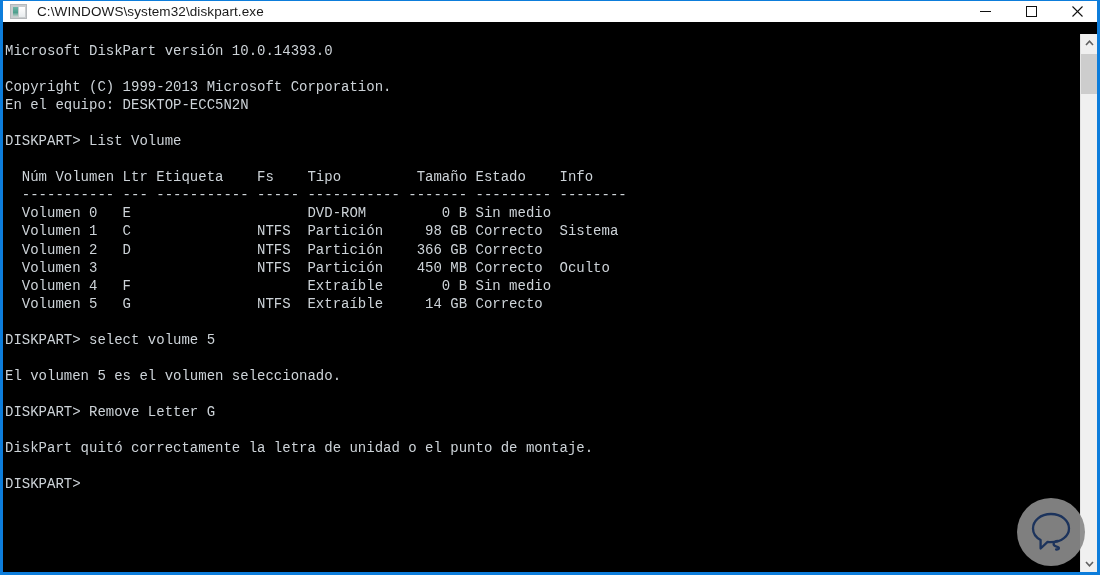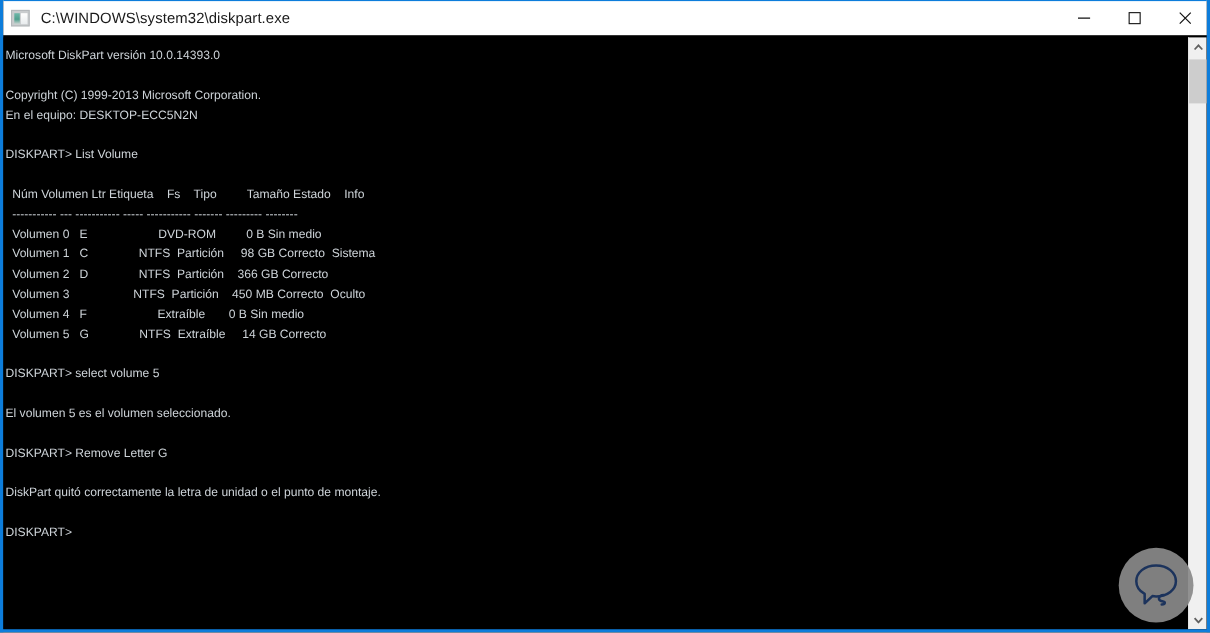--- a/index.html
+++ b/index.html
@@ -18,21 +18,21 @@
     border: 3px solid #0d7ddb;
     border-top: none;
     background: #000000;
     overflow: hidden;
   }
   
   #titlebar {
     position: absolute;
     top: 0; left: -3px;
     width: 1100px;
-    height: 32px;
+    height: 22px;
     background: #ffffff;
     border-top: 1px solid #0d7ddb;
     box-sizing: border-box;
     display: flex;
     align-items: center;
     justify-content: space-between;
   }
   #app-icon {
     width: 17px;
     height: 15px;
@@ -79,22 +79,22 @@
     top: 34px;
     left: 0;
     right: 0;
     bottom: 0;
     background: #000000;
     overflow: hidden;
   }
   #console-text {
     margin: 0;
     padding: 8px 0 0 2px;
-    font-family: Liberation Sans, sans-serif;
-    font-size: 11px;
+    font-family: Liberation Mono, monospace;
+    font-size: 14px;
     line-height: 18.05px;
     color: #cdd3d8;
     white-space: pre;
     letter-spacing: 0px;
   }
   
   #scrollbar {
     position: absolute;
     top: 34px;
     right: 0;

